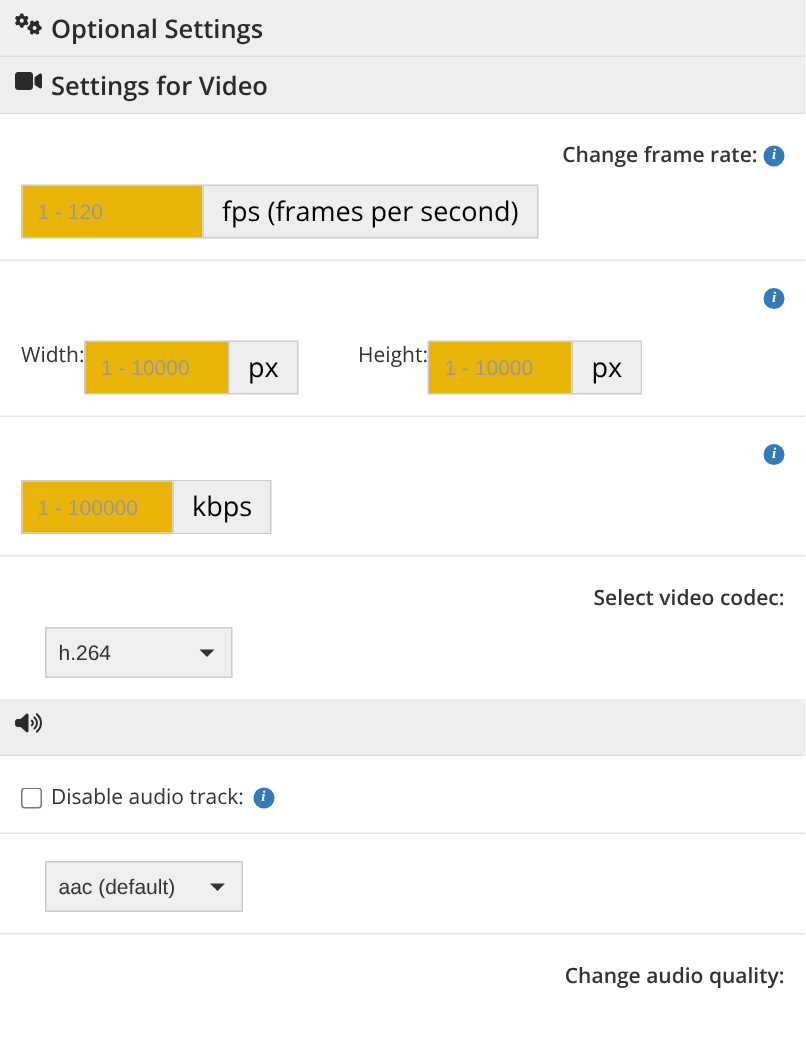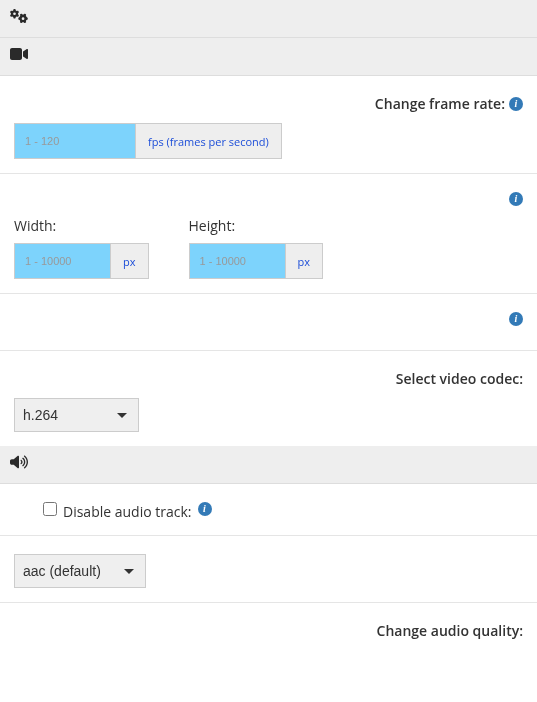--- a/index.html
+++ b/index.html
@@ -70,80 +70,81 @@
       cursor: pointer;
     }
     .input-group {
       display: inline-flex;
       border: 1px solid #ccc;
       height: 36px;
     }
     .input-group input {
       border: none;
       padding: 0 10px;
-      font-size: 11px;
+      font-size: 14px;
       outline: none;
       color: #555;
-      background: #7dd3fc;
+      background: #eab308;
     }
     .input-group input::placeholder {
       color: #999;
     }
     .addon {
       background: #eee;
-      color: #1d4ed8;
+      color: #000000;
       padding: 0 12px;
       display: flex;
       align-items: center;
-      font-size: 11px;
+      font-size: 18px;
       border-left: 1px solid #ccc;
     }
     .row-two {
       display: flex;
       gap: 40px;
     }
     .col {
       display: flex;
-      flex-direction: column;
+      flex-direction: row;
+      margin-top: 11px;
     }
     select {
       border: 1px solid #ccc;
       height: 34px;
       padding: 0 8px;
       font-size: 14px;
       background: #efefef;
       color: #333;
       cursor: pointer;
     }
     .select-wrap {
       position: relative;
       display: inline-block;
     }
     .select-wrap select {
       appearance: none;
       -webkit-appearance: none;
+      margin-left: 16px;
     }
     .select-wrap::after {
       content: "";
       position: absolute;
       right: 12px;
       top: 50%;
       margin-top: -2px;
       width: 0;
       height: 0;
       border-left: 5px solid transparent;
       border-right: 5px solid transparent;
       border-top: 5px solid #333;
       pointer-events: none;
     }
     .checkbox-row {
       display: flex;
-      align-items: flex-start;
+      align-items: center;
       gap: 6px;
-      margin-left: 29px;
     }
     .checkbox-row input[type="checkbox"] {
       width: 14px;
       height: 14px;
       cursor: pointer;
     }
     .checkbox-row label {
       cursor: pointer;
       font-size: 14px;
       font-weight: 400;
@@ -152,28 +153,30 @@
   </style>
 </head>
 <body>
 
 <div class="section-header">
   <span>
     <svg viewBox="0 0 640 512">
         <path d="M308.5 135.3c7.1-6.3 9.9-16.2 6.2-25c-2.3-5.3-4.8-10.5-7.6-15.5L304 89.4c-3-5-6.3-9.9-9.8-14.6c-5.7-7.6-15.7-10.1-24.7-7.1l-28.2 9.3c-10.7-8.8-23-16-36.2-20.9L199 27.1c-1.9-9.3-9.1-16.7-18.5-17.8C173.9 8.4 167.2 8 160.4 8h-.7c-6.8 0-13.5 .4-20.1 1.2c-9.4 1.1-16.6 8.6-18.5 17.8L115 56.1c-13.3 5-25.5 12.1-36.2 20.9L50.5 67.8c-9-3-19-.5-24.7 7.1c-3.5 4.7-6.8 9.6-9.9 14.6l-3 5.3c-2.8 5-5.3 10.2-7.6 15.6c-3.7 8.7-.9 18.6 6.2 25l22.2 19.8C32.6 161.9 32 168.9 32 175.9s.6 14.1 1.7 20.9L11.5 216.5c-7.1 6.3-9.9 16.2-6.2 25c2.3 5.3 4.8 10.5 7.6 15.6l3 5.2c3 5.1 6.3 9.9 9.9 14.6c5.7 7.6 15.7 10.1 24.7 7.1l28.2-9.3c10.7 8.8 23 16 36.2 20.9l6.1 29.1c1.9 9.3 9.1 16.7 18.5 17.8c6.7 .8 13.5 1.2 20.4 1.2s13.7-.4 20.4-1.2c9.4-1.1 16.6-8.6 18.5-17.8l6.1-29.1c13.3-5 25.5-12.1 36.2-20.9l28.2 9.3c9 3 19 .5 24.7-7.1c3.5-4.7 6.8-9.5 9.8-14.6l3.1-5.4c2.8-5 5.3-10.2 7.6-15.5c3.7-8.7 .9-18.6-6.2-25l-22.2-19.8c1.1-6.8 1.7-13.8 1.7-20.8s-.6-14-1.7-20.8l22.2-19.8zM112 176a48 48 0 1 1 96 0 48 48 0 1 1 -96 0zM504.7 500.5c6.3 7.1 16.2 9.9 25 6.2c5.3-2.3 10.5-4.8 15.5-7.6l5.4-3.1c5-3 9.9-6.3 14.6-9.8c7.6-5.7 10.1-15.7 7.1-24.7l-9.3-28.2c8.8-10.7 16-23 20.9-36.2l29.1-6.1c9.3-1.9 16.7-9.1 17.8-18.5c.8-6.7 1.2-13.5 1.2-20.4s-.4-13.7-1.2-20.4c-1.1-9.4-8.6-16.6-17.8-18.5L583.9 284c-5-13.3-12.1-25.5-20.9-36.2l9.3-28.2c3-9 .5-19-7.1-24.7c-4.7-3.5-9.6-6.8-14.6-9.9l-5.3-3c-5-2.8-10.2-5.3-15.6-7.6c-8.7-3.7-18.6-.9-25 6.2l-19.8 22.2c-6.8-1.1-13.8-1.7-20.8-1.7s-14.1 .6-20.9 1.7l-19.8-22.2c-6.3-7.1-16.2-9.9-25-6.2c-5.3 2.3-10.5 4.8-15.6 7.6l-5.2 3c-5.1 3-9.9 6.3-14.6 9.9c-7.6 5.7-10.1 15.7-7.1 24.7l9.3 28.2c-8.8 10.7-16 23-20.9 36.2L315.1 313c-9.3 1.9-16.7 9.1-17.8 18.5c-.8 6.7-1.2 13.5-1.2 20.4s.4 13.7 1.2 20.4c1.1 9.4 8.6 16.6 17.8 18.5l29.1 6.1c5 13.3 12.1 25.5 20.9 36.2l-9.3 28.2c-3 9-.5 19 7.1 24.7c4.7 3.5 9.5 6.8 14.6 9.8l5.4 3.1c5 2.8 10.2 5.3 15.5 7.6c8.7 3.7 18.6 .9 25-6.2l19.8-22.2c6.8 1.1 13.8 1.7 20.8 1.7s14-.6 20.8-1.7l19.8 22.2zM464 304a48 48 0 1 1 0 96 48 48 0 1 1 0-96z"></path>
       </svg>
   </span>
+  <span>Optional Settings</span>
 </div>
 
 <div class="section-header">
   <span>
     <svg viewBox="0 0 576 512">
         <path d="M0 128C0 92.7 28.7 64 64 64H320c35.3 0 64 28.7 64 64V384c0 35.3-28.7 64-64 64H64c-35.3 0-64-28.7-64-64V128zM559.1 99.8c10.4 5.6 16.9 16.4 16.9 28.2V384c0 11.8-6.5 22.6-16.9 28.2s-23 5-32.9-1.6l-96-64L416 337.1V320 192 174.9l14.2-9.5 96-64c9.8-6.5 22.4-7.2 32.9-1.6z"></path>
       </svg>
   </span>
+  <span>Settings for Video</span>
 </div>
 
 <div class="content">
   <div class="field-label">
     <span>Change frame rate:</span>
     <span class="info-icon">i</span>
   </div>
   <div class="input-group">
     <input type="text" style="width: 120px;" placeholder="1 - 120">
     <span class="addon">fps (frames per second)</span>
@@ -199,20 +202,24 @@
         <span class="addon">px</span>
       </div>
     </div>
   </div>
 </div>
 
 <div class="content">
   <div class="field-label">
     <span class="info-icon">i</span>
   </div>
+  <div class="input-group">
+    <input type="text" style="width: 100px;" placeholder="1 - 100000">
+    <span class="addon">kbps</span>
+  </div>
 </div>
 
 <div class="content last">
   <div class="field-label">
     <span>Select video codec:</span>
   </div>
   <div class="select-wrap">
     <select style="width:125px">
       <option>h.264</option>
     </select>

